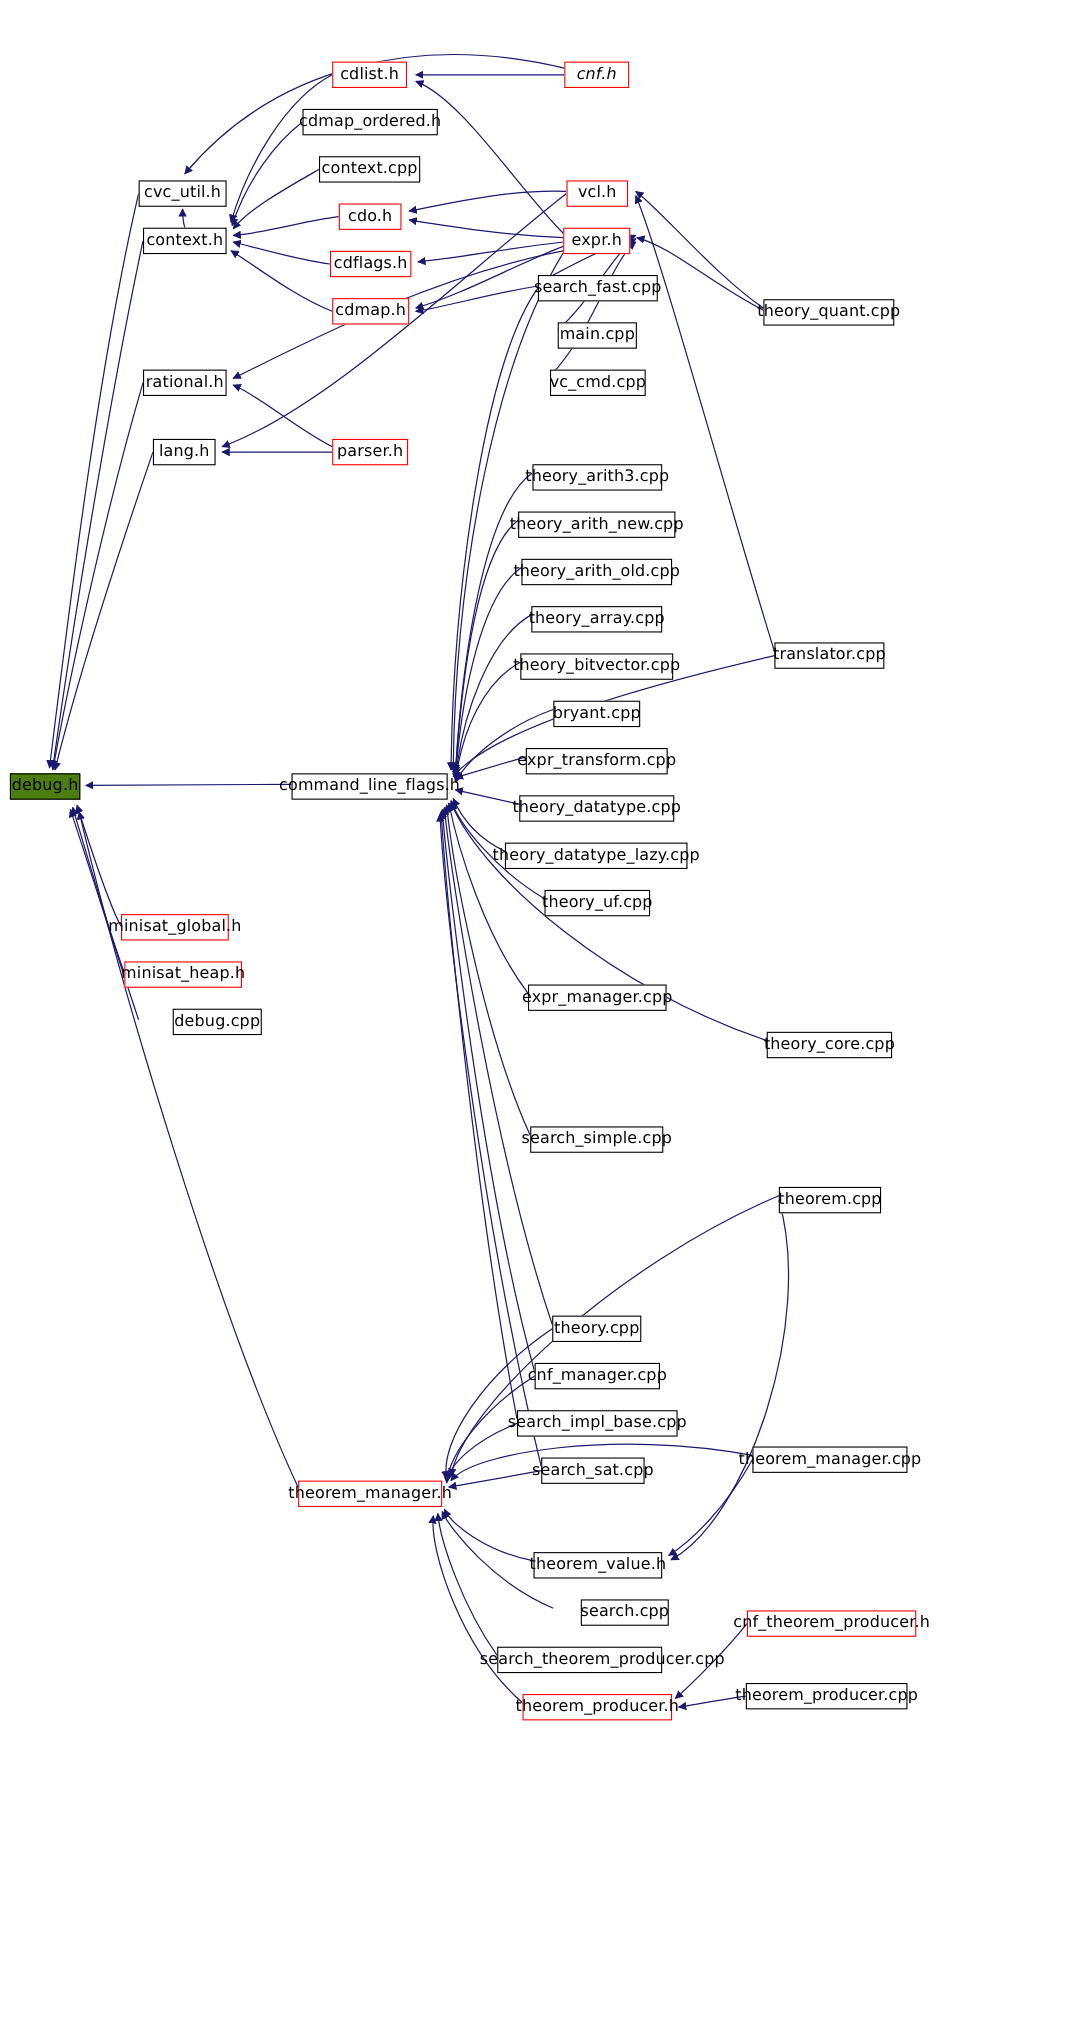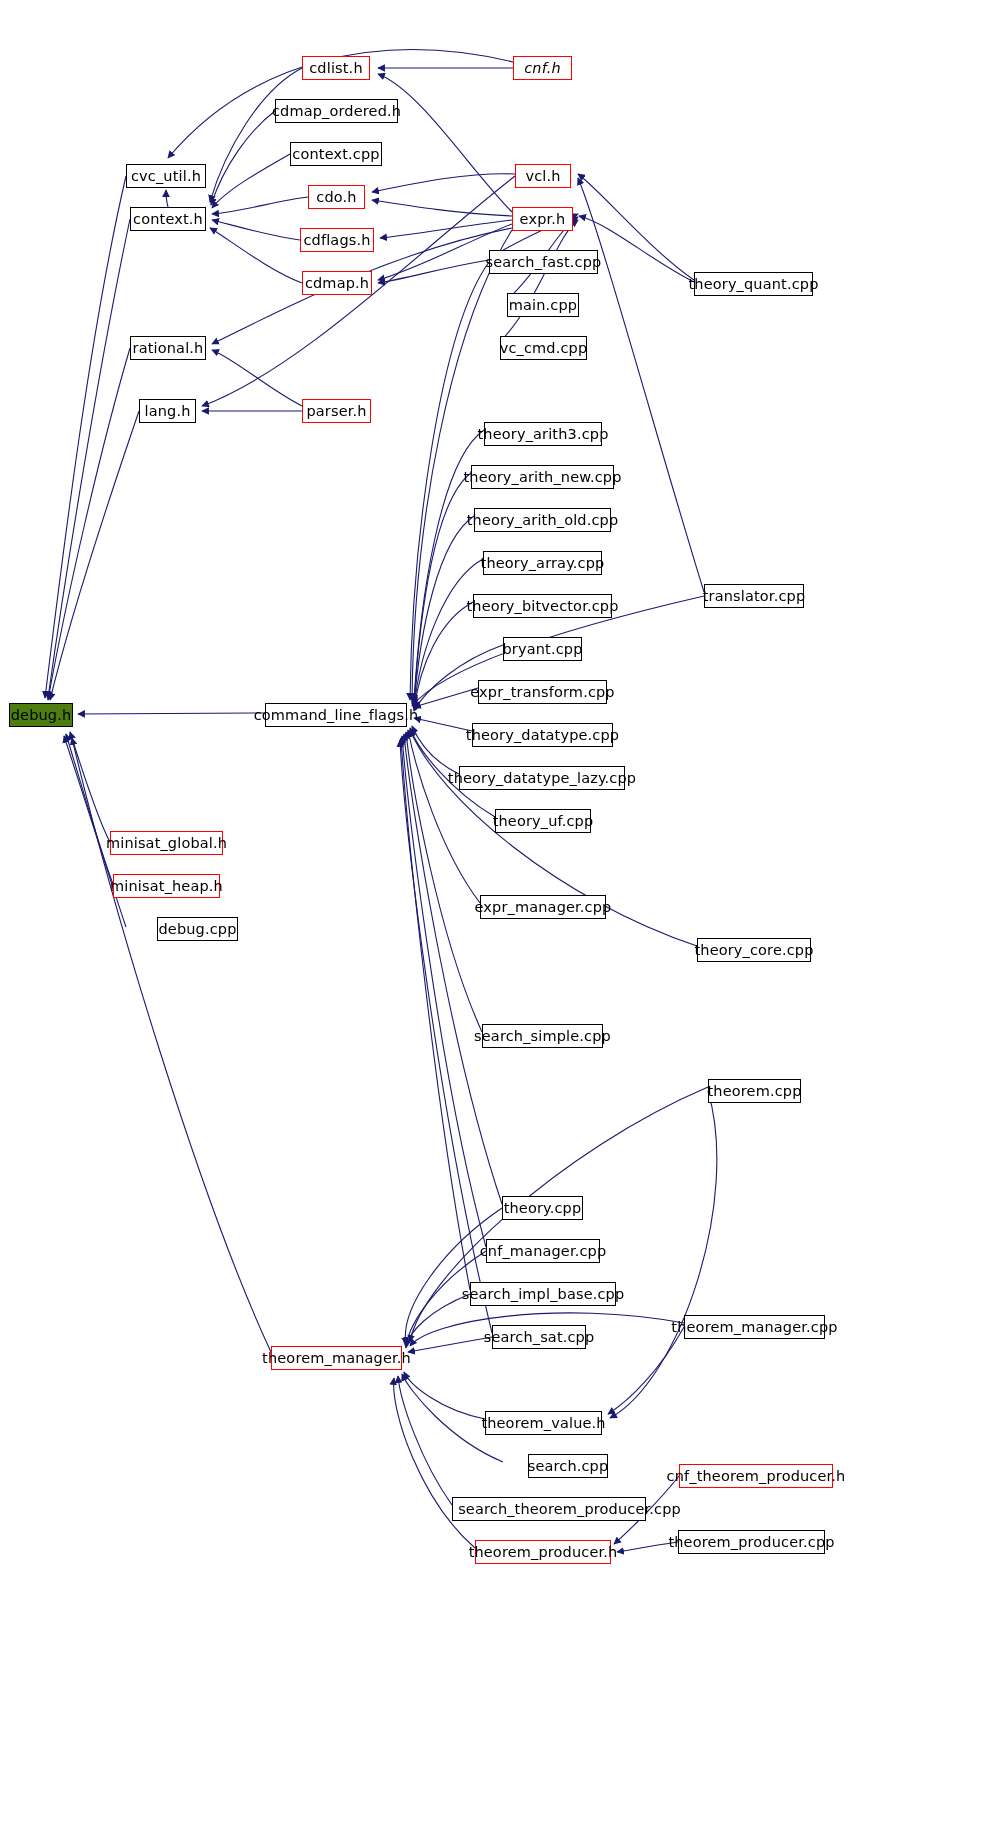--- a/index.html
+++ b/index.html
@@ -157,21 +157,21 @@
   </div>
   <div class="node" style="left:130px; top:207px; width:76px; height:24px;">
     <span>context.h</span>
   </div>
   <div class="node" style="left:130px; top:336px; width:76px; height:24px;">
     <span>rational.h</span>
   </div>
   <div class="node" style="left:139px; top:399px; width:57px; height:24px;">
     <span>lang.h</span>
   </div>
-  <div class="node red" style="left:110px; top:831px; width:113px; height:24px;align-items:center;">
+  <div class="node red" style="left:110px; top:831px; width:98px; height:24px;align-items:center;">
     <span>minisat_global.h</span>
   </div>
   <div class="node red" style="left:113px; top:874px; width:107px; height:24px;">
     <span>minisat_heap.h</span>
   </div>
   <div class="node" style="left:126px; top:917px; width:81px; height:24px;margin-left:31px;">
     <span>debug.cpp</span>
   </div>
   <div class="node red" style="left:302px; top:56px; width:68px; height:24px;">
     <span>cdlist.h</span>
@@ -265,21 +265,21 @@
   </div>
   <div class="node" style="left:492px; top:1325px; width:94px; height:24px;">
     <span>search_sat.cpp</span>
   </div>
   <div class="node" style="left:485px; top:1411px; width:117px; height:24px;">
     <span>theorem_value.h</span>
   </div>
   <div class="node" style="left:503px; top:1454px; width:80px; height:24px;margin-left:25px;">
     <span>search.cpp</span>
   </div>
-  <div class="node" style="left:452px; top:1497px; width:194px; height:24px;padding-left:41px;">
+  <div class="node" style="left:452px; top:1497px; width:150px; height:24px;padding-left:41px;">
     <span>search_theorem_producer.cpp</span>
   </div>
   <div class="node red" style="left:475px; top:1540px; width:136px; height:24px;">
     <span>theorem_producer.h</span>
   </div>
   <div class="node" style="left:694px; top:272px; width:119px; height:24px;">
     <span>theory_quant.cpp</span>
   </div>
   <div class="node" style="left:704px; top:584px; width:100px; height:24px;">
     <span>translator.cpp</span>

